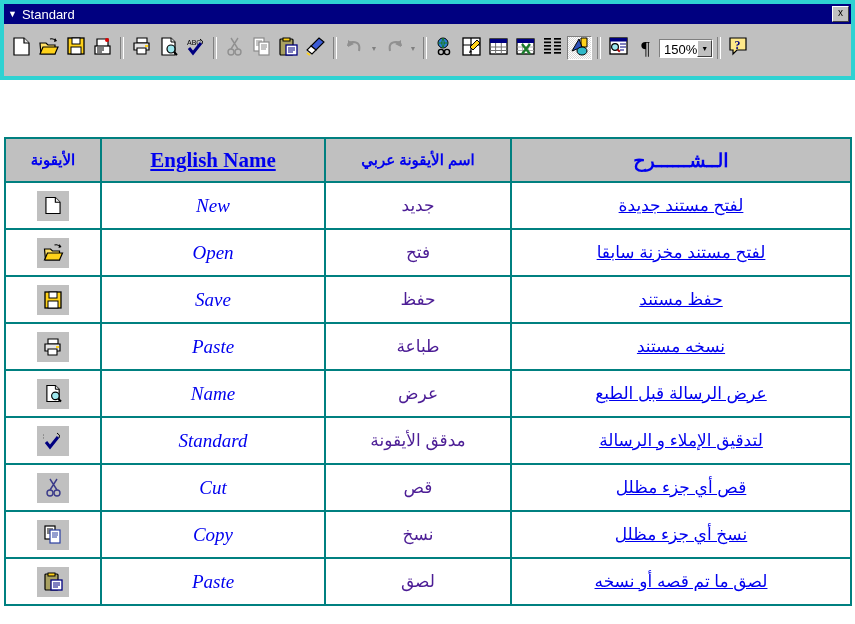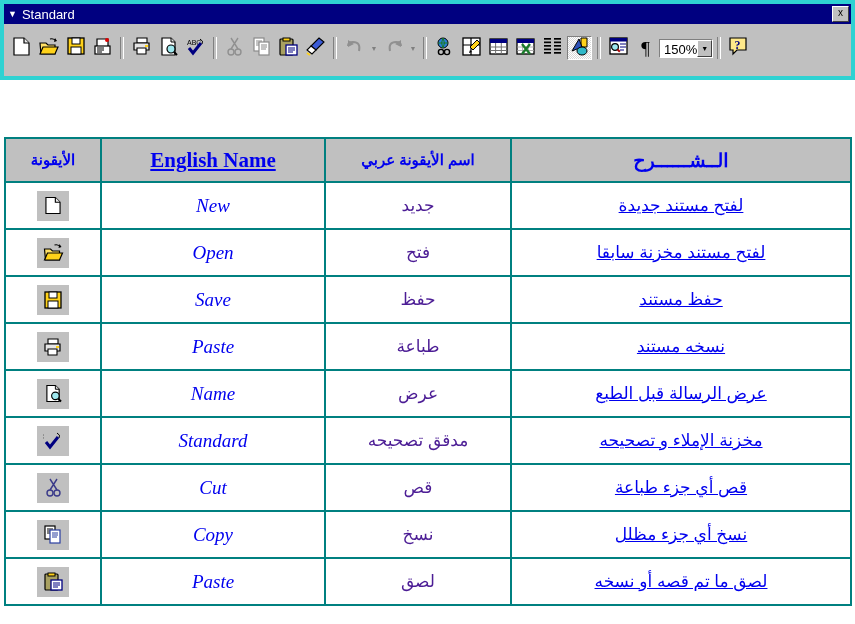--- a/index.html
+++ b/index.html
@@ -548,36 +548,36 @@
               <path d="M2 1 h9 l4 4 v13 h-13 z" fill="#fff" stroke="#000" stroke-width="1.2"></path>
               <path d="M11 1 v4 h4" fill="#ddd" stroke="#000" stroke-width="1"></path>
               <circle cx="11" cy="12" r="4" fill="#9fe8ee" stroke="#000" stroke-width="1.2"></circle>
               <path d="M14 15 l3 3" stroke="#000" stroke-width="2"></path>
             </svg>
         </span>
       </td>
     </tr>
 
     <tr>
-      <td class="c-desc">مخزنة الإملاء و تصحيحه</td>
-      <td class="c-ar">مدقق تصحيحه</td>
+      <td class="c-desc">لتدقيق الإملاء و الرسالة</td>
+      <td class="c-ar">مدقق الأيقونة</td>
       <td class="c-eng">Standard</td>
       <td class="c-icon">
         <span class="icon-chip">
           <svg width="20" height="19" viewBox="0 0 20 19">
               <text x="1" y="8" font-family="Liberation Sans, sans-serif" font-size="7" fill="#000">ABC</text>
               <path d="M14 2 q4 2 2 5" stroke="#000" fill="none" stroke-width="1"></path>
               <path d="M3 11 l4 5 l8 -10" stroke="#000080" stroke-width="3" fill="none"></path>
             </svg>
         </span>
       </td>
     </tr>
 
     <tr>
-      <td class="c-desc">قص أي جزء طباعة</td>
+      <td class="c-desc">قص أي جزء مظلل</td>
       <td class="c-ar">قص</td>
       <td class="c-eng">Cut</td>
       <td class="c-icon">
         <span class="icon-chip">
           <svg width="15" height="19" viewBox="0 0 15 19">
               <path d="M4 1 l7 11 M11 1 l-7 11" stroke="#3a3a8a" stroke-width="1.4" fill="none"></path>
               <circle cx="4" cy="15" r="3" fill="none" stroke="#3a3a8a" stroke-width="1.4"></circle>
               <circle cx="11" cy="15" r="3" fill="none" stroke="#3a3a8a" stroke-width="1.4"></circle>
             </svg>
         </span>

